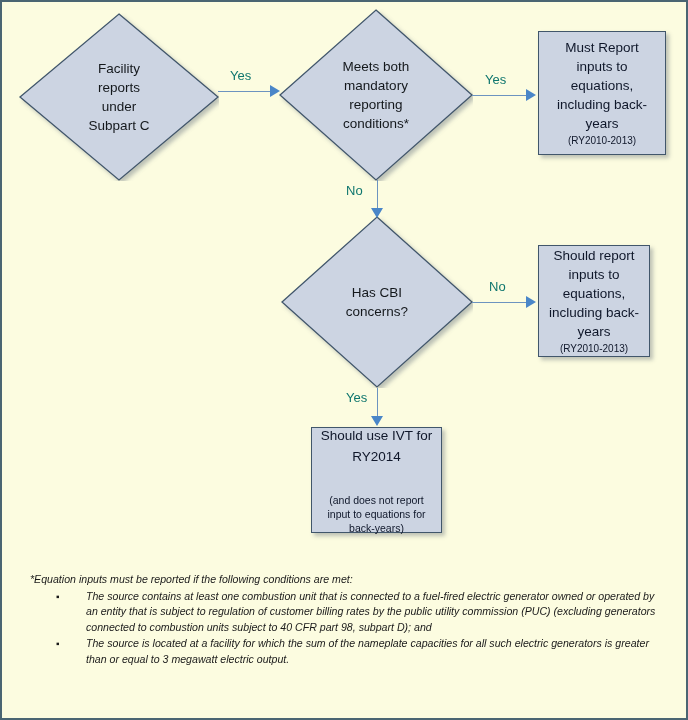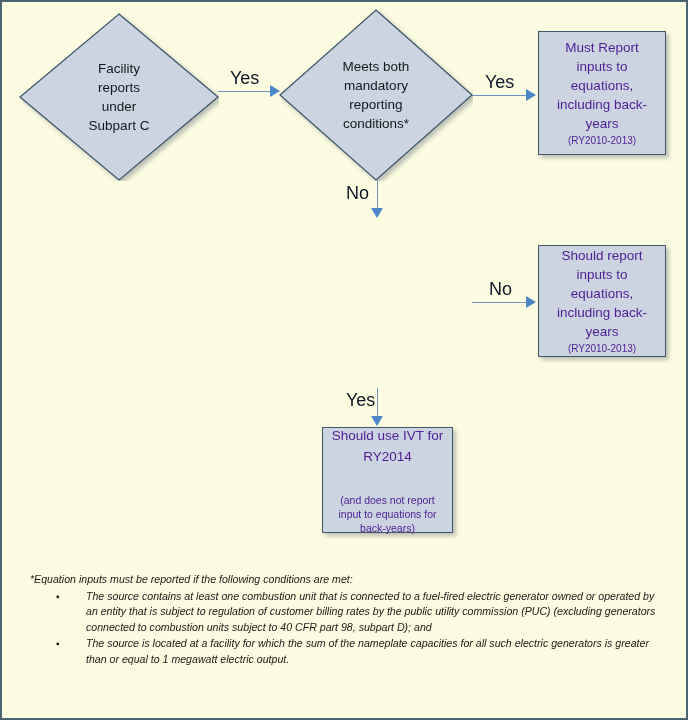--- a/index.html
+++ b/index.html
@@ -44,21 +44,21 @@
   .box {
     position: absolute;
     background: #ccd4e2;
     border: 1.5px solid #41566b;
     box-sizing: border-box;
     box-shadow: 3px 3px 4px rgba(90, 100, 110, 0.38);
     display: flex;
     flex-direction: column;
     align-items: center;
     justify-content: center;
-    color: #4c1d95;
+    color: #0f172a;
     text-align: center;
   }
   .box .main {
     font-size: 13.5px;
     line-height: 19px;
     white-space: pre-line;
   }
   .box .sub {
     font-size: 10px;
     line-height: 15px;
@@ -92,22 +92,22 @@
   }
   .arrowhead-d {
     position: absolute;
     width: 0; height: 0;
     border-left: 6px solid transparent;
     border-right: 6px solid transparent;
     border-top: 10px solid #4a86c8;
   }
   .conn-label {
     position: absolute;
-    font-size: 18px;
-    color: #0f172a;
+    font-size: 13px;
+    color: #0f766e;
     white-space: nowrap;
   }
 
   
   #footnote {
     position: absolute;
     left: 28px;
     top: 570px;
     width: 632px;
     color: #1a1a1a;
@@ -162,40 +162,52 @@
         </filter>
       </defs>
       <polygon points="100,1 199,84 100,167 1,84" fill="#ccd4e2" stroke="#41566b" stroke-width="1.3" filter="url(#sh1)"></polygon>
     </svg>
     <div class="dtext">Facility
 reports
 under
 Subpart C</div>
   </div>
 
+  <div class="diamond" style="left:279px; top:214px; width:192px; height:172px;">
+    <svg class="dshape" viewBox="0 0 192 172" preserveAspectRatio="none">
+      <defs>
+        <filter id="sh3" x="-25%" y="-25%" width="160%" height="160%">
+          <feDropShadow dx="3" dy="3" stdDeviation="2.2" flood-color="#6b7680" flood-opacity="0.45"></feDropShadow>
+        </filter>
+      </defs>
+      <polygon points="96,1 191,86 96,171 1,86" fill="#ccd4e2" stroke="#41566b" stroke-width="1.3" filter="url(#sh3)"></polygon>
+    </svg>
+    <div class="dtext" style="width:70%;">Has CBI
+concerns?</div>
+  </div>
 
   <div class="box" style="left:536px; top:29px; width:128px; height:124px;">
     <div class="main">Must Report
 inputs to
 equations,
 including back-
 years</div>
     <div class="sub">(RY2010-2013)</div>
   </div>
 
-  <div class="box" style="left:536px; top:243px; width:128px; height:112px;">
+  <div class="box" style="left:536px; top:243px; width:112px; height:112px;">
     <div class="main">Should report
 inputs to
 equations,
 including back-
 years</div>
     <div class="sub">(RY2010-2013)</div>
   </div>
 
-  <div class="box ivt" style="left:320px; top:425px; width:131px; height:106px;">
+  <div class="box ivt" style="left:309px; top:425px; width:131px; height:106px;">
     <div class="main">Should use IVT for
 RY2014</div>
     <div class="sub">(and does not report
 input to equations for
 back-years)</div>
   </div>
 
   <div class="conn" style="left:216px; top:82px; width:66px; height:14px;">
     <div class="line-h" style="width:54px;"></div>
     <div class="arrowhead-r" style="left:52px; top:1px;"></div>
@@ -228,18 +240,18 @@
 
   <div id="footnote">
     <div class="lead">*Equation inputs must be reported if the following conditions are met:</div>
     <ul>
       <li>
         <span class="bullet">▪</span>
         <span>The source contains at least one combustion unit that is connected to a fuel-fired electric generator owned or operated by an entity that is subject to regulation of customer billing rates by the public utility commission (PUC) (excluding generators connected to combustion units subject to 40 CFR part 98, subpart D); and</span>
       </li>
       <li>
         <span class="bullet">▪</span>
-        <span>The source is located at a facility for which the sum of the nameplate capacities for all such electric generators is greater than or equal to 1 megawatt electric output.</span>
+        <span>The source is located at a facility for which the sum of the nameplate capacities for all such electric generators is greater than or equal to 3 megawatt electric output.</span>
       </li>
     </ul>
   </div>
 
 </div>
 
 </body></html>

